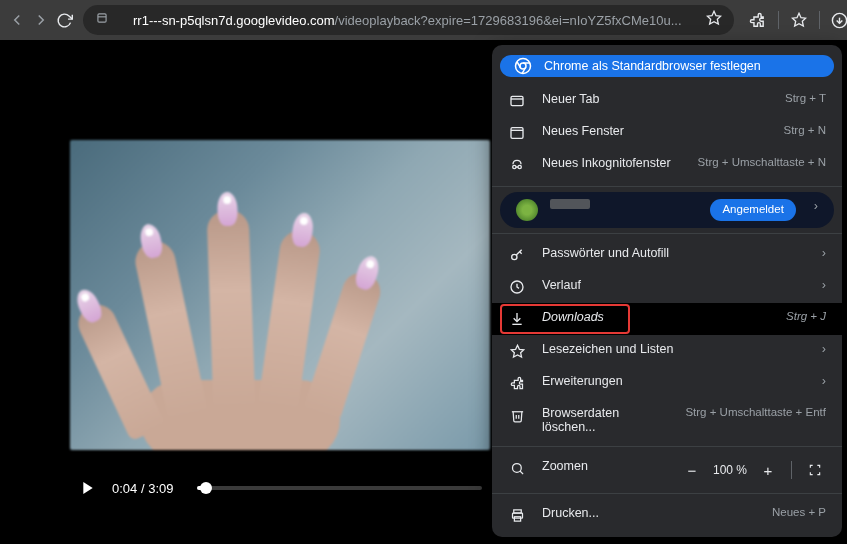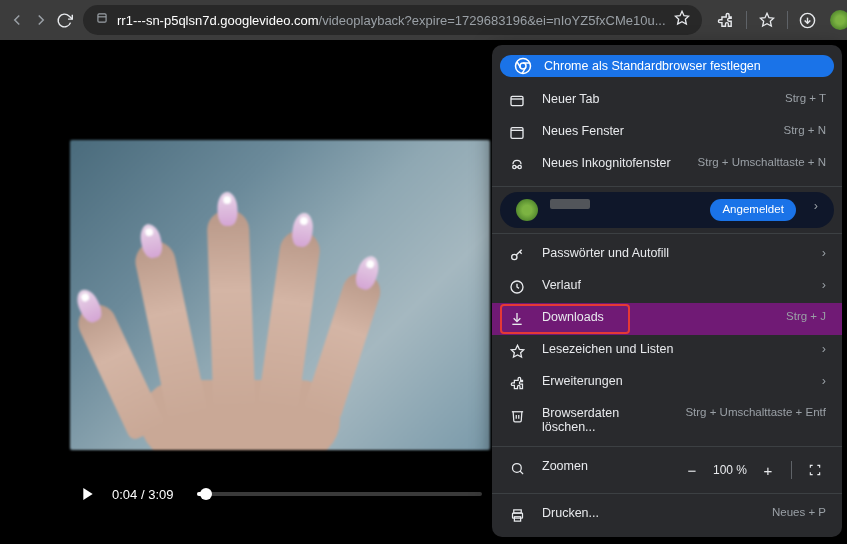--- a/index.html
+++ b/index.html
@@ -1,50 +1,50 @@
 <!DOCTYPE html>
 <html><head>
 <meta charset="utf-8">
 <style>
 * { margin: 0; padding: 0; box-sizing: border-box; }
 body { width: 847px; height: 544px; background: #000; font-family: 'Segoe UI', Arial, sans-serif; overflow: hidden; position: relative; color: #e8eaed; }
 .toolbar { height: 40px; background: #3c3c3c; display: flex; align-items: center; padding: 0 8px; gap: 6px; }
 .nav-btn { width: 28px; height: 28px; display: flex; align-items: center; justify-content: center; color: #9aa0a6; border-radius: 50%; }
 .nav-btn.enabled { color: #e8eaed; }
-.urlbar { flex: 1; height: 30px; background: #282828; border-radius: 15px; display: flex; align-items: center; padding: 0 12px; gap: 8px; margin: 0 4px; }
+.urlbar { flex: 1; height: 30px; background: #282828; border-radius: 15px; display: flex; align-items: center; padding: 0 12px; gap: 24px; margin: 0 4px; }
 .url-text { flex: 1; font-size: 13px; color: #e8eaed; white-space: nowrap; overflow: hidden; }
 .url-text .domain { color: #fff; }
 .url-text .path { color: #9aa0a6; }
 .toolbar-icons { display: flex; align-items: center; gap: 4px; }
 .toolbar-icon { width: 28px; height: 28px; display: flex; align-items: center; justify-content: center; color: #e8eaed; }
 .sep { width: 1px; height: 18px; background: #5f6368; margin: 0 2px; }
 .ext-icon { width: 20px; height: 20px; border-radius: 50%; background: radial-gradient(circle, #7cb342 30%, #558b2f 70%); }
 .content { position: relative; width: 100%; height: calc(100% - 40px); background: #000; }
 .video-area { position: absolute; left: 70px; top: 100px; width: 420px; height: 310px; background: linear-gradient(135deg, #4a6b7c 0%, #6b8a9a 30%, #8fa8b3 50%, #a5b8c0 70%, #7a9aaa 100%); filter: blur(1px); border-radius: 2px; overflow: hidden; }
 .hand { position: absolute; left: 30px; top: 60px; width: 280px; height: 240px; }
 .finger { position: absolute; background: linear-gradient(to top, #c9a896 0%, #d4b5a5 60%, #b89888 100%); border-radius: 20px 20px 8px 8px; }
 .f1 { left: 0px; top: 100px; width: 38px; height: 140px; transform: rotate(-25deg); }
 .f2 { left: 50px; top: 40px; width: 40px; height: 180px; transform: rotate(-12deg); }
 .f3 { left: 110px; top: 10px; width: 42px; height: 200px; transform: rotate(-2deg); }
 .f4 { left: 170px; top: 30px; width: 40px; height: 180px; transform: rotate(8deg); }
 .f5 { left: 225px; top: 70px; width: 38px; height: 150px; transform: rotate(18deg); }
 .nail { position: absolute; top: -18px; left: 50%; transform: translateX(-50%); width: 20px; height: 34px; background: linear-gradient(to bottom, #e8d5e8 0%, #d4a5d4 100%); border-radius: 50% 50% 40% 40%; }
 .nail::after { content: ''; position: absolute; top: 4px; left: 50%; transform: translateX(-50%); width: 8px; height: 8px; background: #fff; border-radius: 50%; }
 .palm { position: absolute; left: 40px; top: 180px; width: 200px; height: 80px; background: #c9a896; border-radius: 40px; }
-.video-controls { position: absolute; left: 70px; bottom: 40px; width: 420px; display: flex; align-items: center; gap: 14px; padding: 0 8px; }
+.video-controls { position: absolute; left: 70px; bottom: 46px; width: 420px; display: flex; align-items: center; gap: 14px; padding: 0 8px; }
 .play-btn { width: 20px; height: 20px; display: flex; align-items: center; justify-content: center; }
 .time { font-size: 13px; color: #fff; }
 .progress { flex: 1; height: 4px; background: #3a3a3a; border-radius: 2px; position: relative; margin-left: 10px; }
 .progress-fill { position: absolute; left: 0; top: 0; height: 100%; width: 3%; background: #fff; border-radius: 2px; }
 .progress-thumb { position: absolute; left: 3%; top: 50%; transform: translate(-50%, -50%); width: 12px; height: 12px; background: #fff; border-radius: 50%; }
 .menu { position: absolute; right: 5px; top: 5px; width: 350px; background: #292a2d; border-radius: 10px; box-shadow: 0 4px 20px rgba(0,0,0,0.5); padding: 6px 0; font-size: 12.5px; }
 .banner { margin: 4px 8px 8px; background: #1a73e8; color: #fff; border-radius: 20px; padding: 2px 14px; display: flex; align-items: center; gap: 12px; }
 .banner svg { flex-shrink: 0; }
 .menu-item { display: flex; align-items: flex-start; padding: 7px 16px; gap: 16px; cursor: pointer; }
-.menu-item.highlighted { background: #701a75; position: relative; }
+.menu-item.highlighted { background: #000000; position: relative; font-style: italic; }
 .hl-box { position: absolute; left: 8px; top: 1px; width: 130px; height: calc(100% - 2px); border: 2px solid #e53935; border-radius: 4px; pointer-events: none; }
 .mi-icon { width: 18px; height: 18px; display: flex; align-items: center; justify-content: center; flex-shrink: 0; color: #e8eaed; }
 .mi-label { flex: 1; color: #e8eaed; }
 .mi-shortcut { color: #9aa0a6; font-size: 11.5px; }
 .mi-arrow { color: #9aa0a6; margin-left: 6px; }
 .divider { height: 1px; background: #3c4043; margin: 5px 0; }
 .profile-row { display: flex; padding: 7px 16px; gap: 12px; background: #0f172a; margin: 0 8px; border-radius: 20px; }
 .avatar { width: 22px; height: 22px; border-radius: 50%; background: radial-gradient(circle, #7cb342 30%, #558b2f 70%); flex-shrink: 0; }
 .profile-name { width: 40px; height: 10px; background: #52555a; border-radius: 2px; flex: 0 0 auto; }
 .profile-spacer { flex: 1; }

